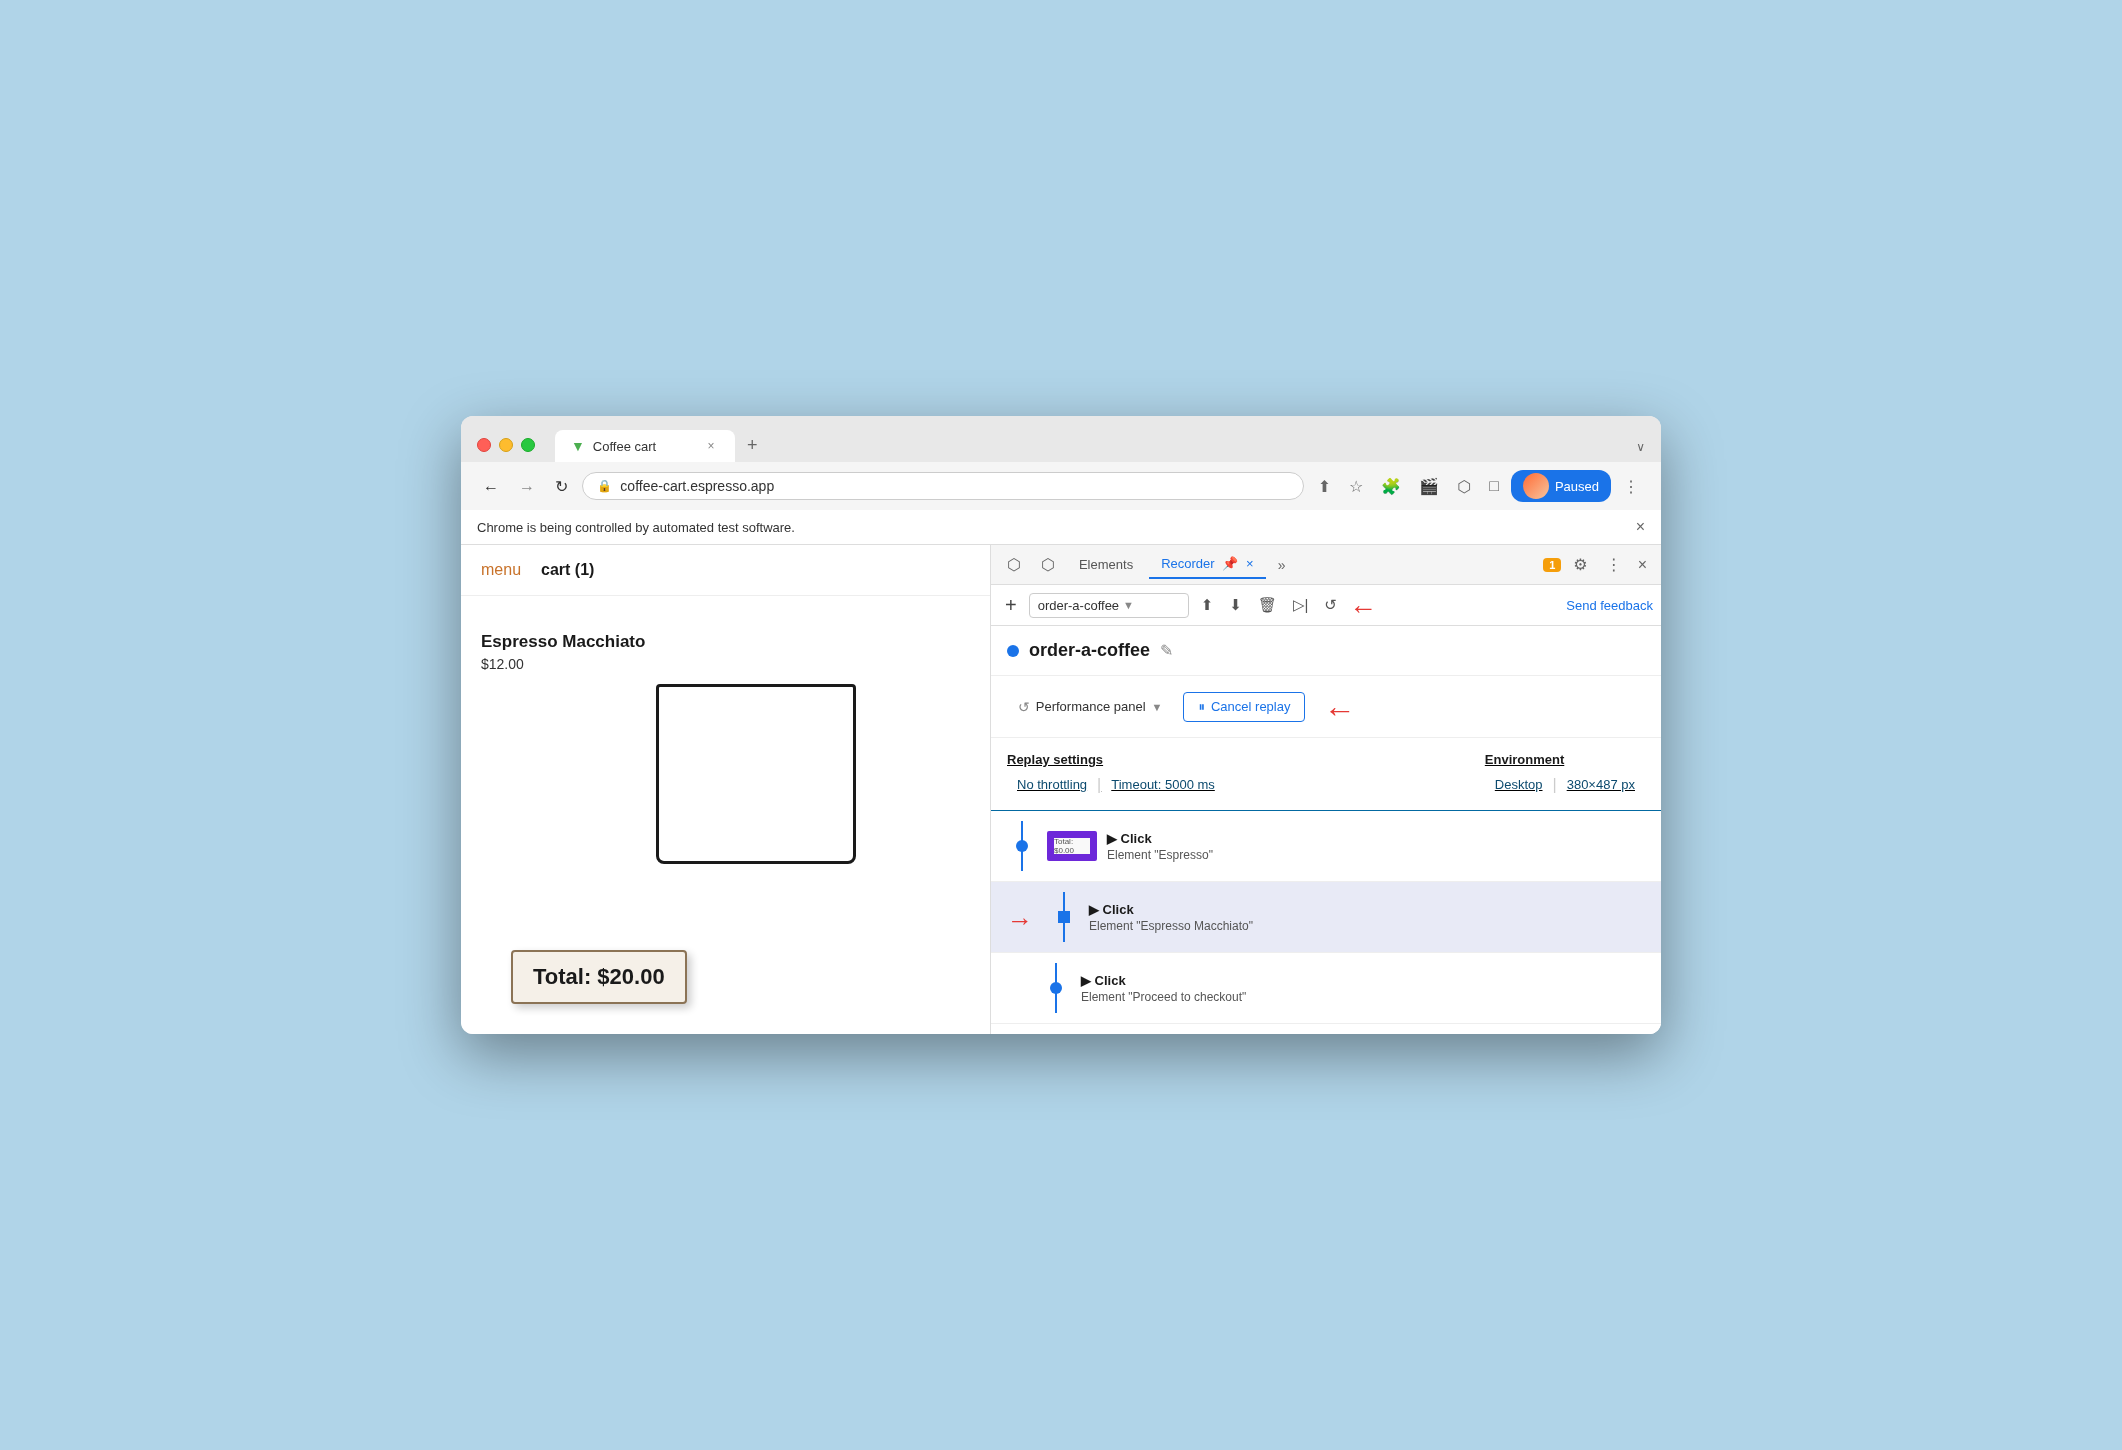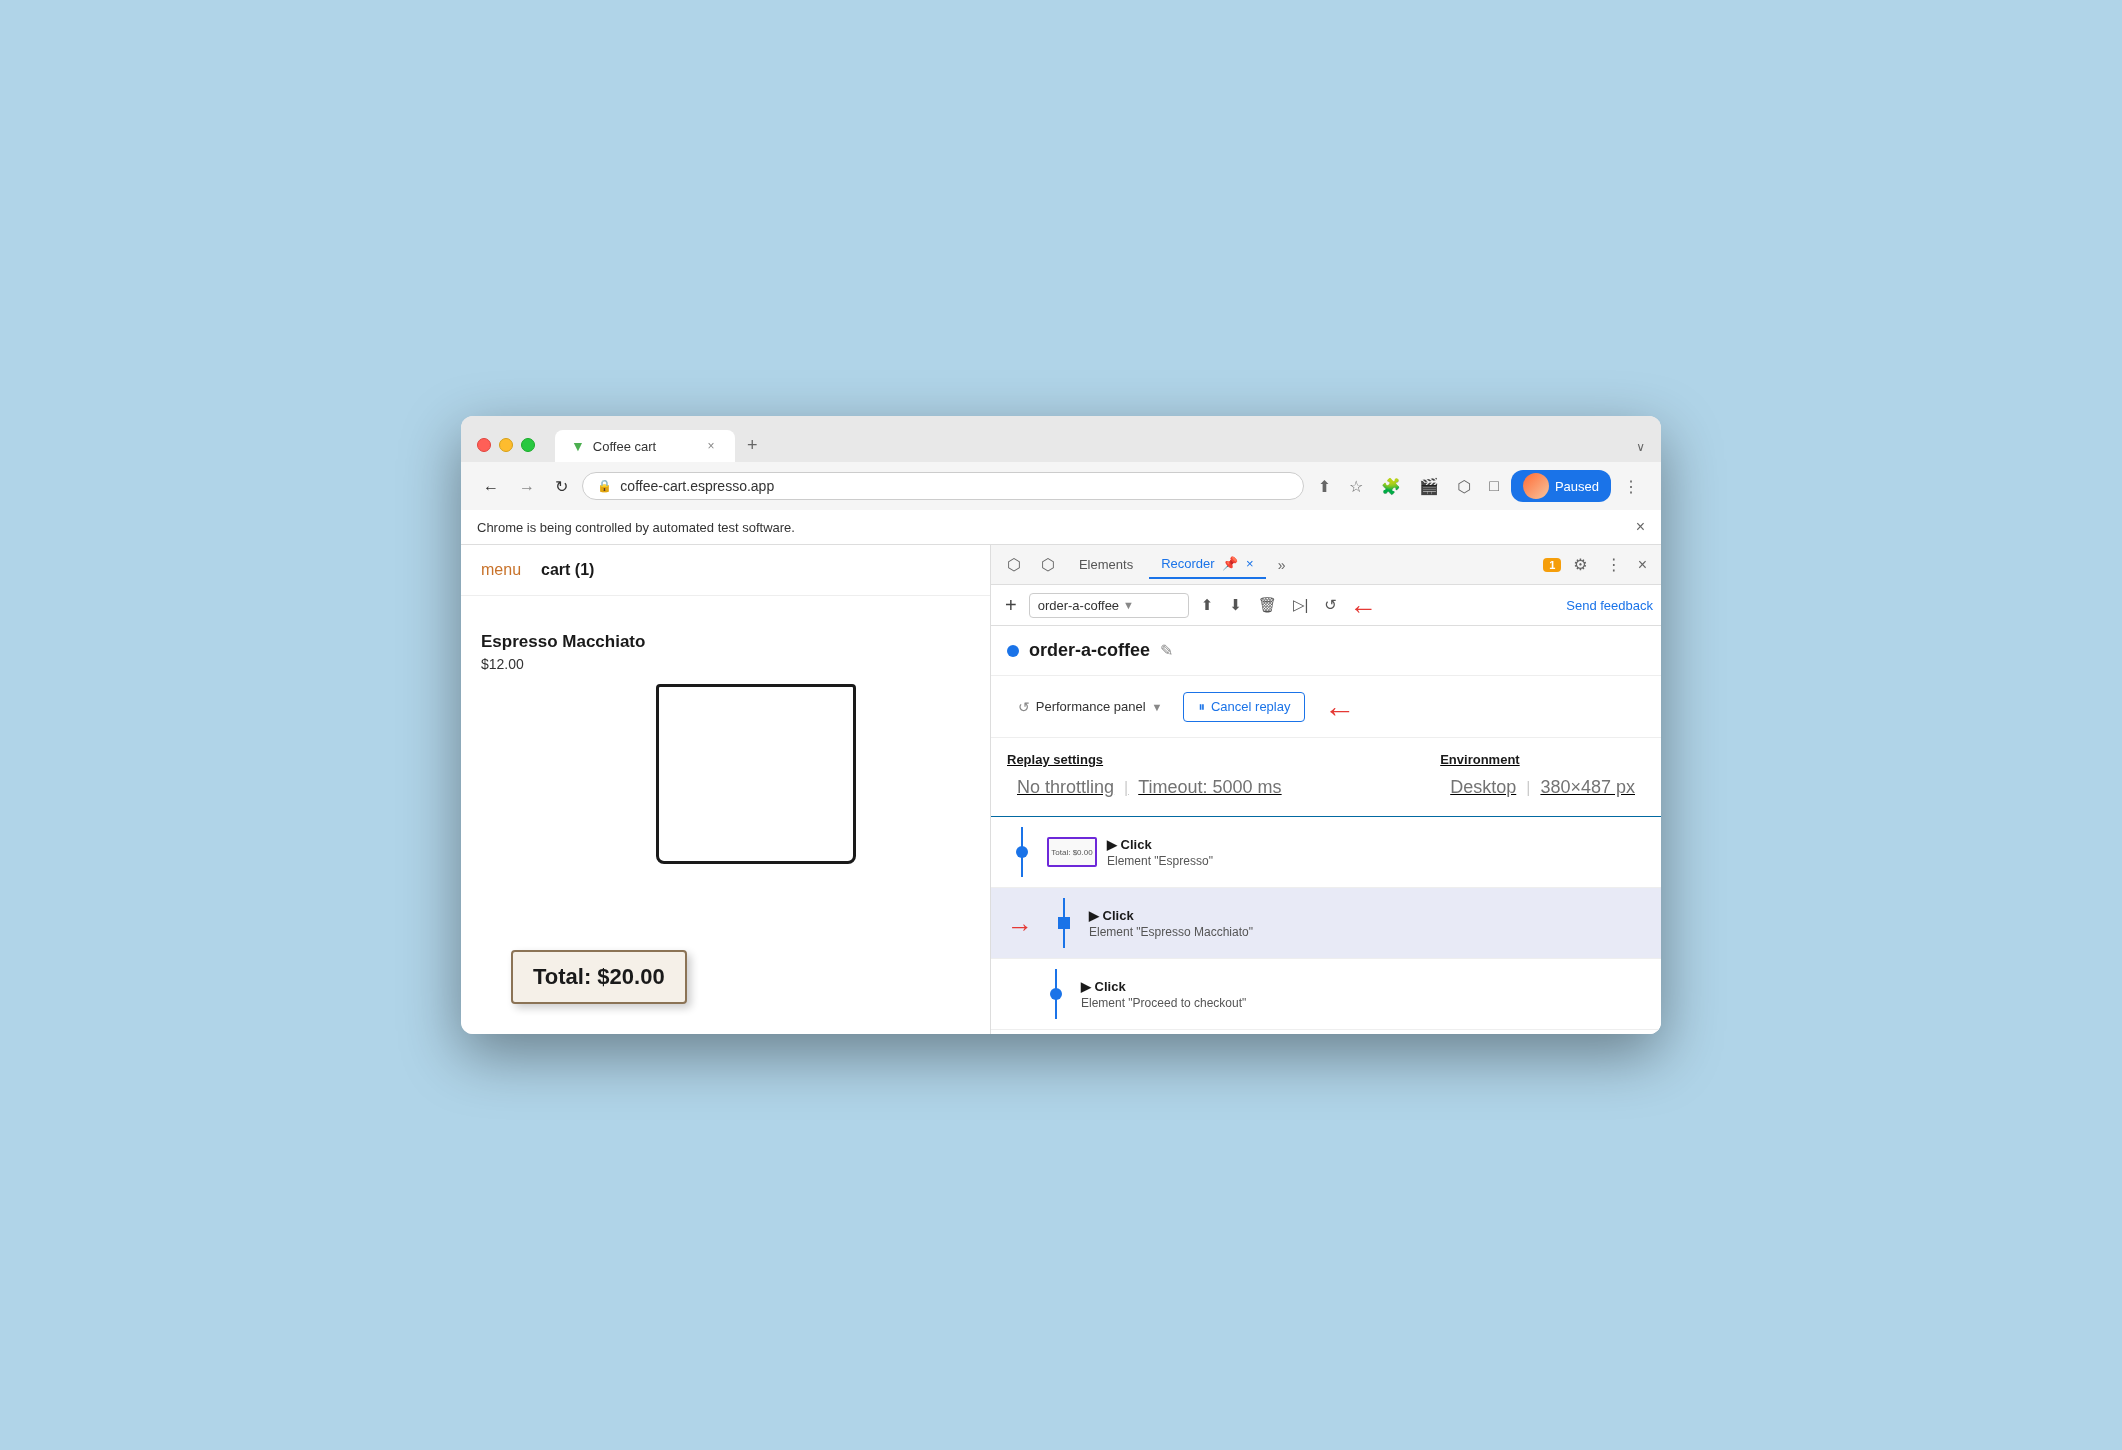--- a/index.html
+++ b/index.html
@@ -501,22 +501,22 @@
       padding: 14px 16px;
       border-bottom: 1px solid #0369a1;
       display: flex;
       gap: 40px;
       text-decoration: underline;
     }
     .settings-col { display: flex; flex-direction: column; gap: 6px; }
     .settings-label { font-size: 13px; font-weight: 600; color: #1a1a1a; }
     .settings-values { display: flex; gap: 0; align-items: center; }
     .settings-value {
-      font-size: 18px;
-      color: #737373;
+      font-size: 13px;
+      color: #0c4a6e;
       padding: 4px 10px;
     }
     .settings-divider {
       color: #ccc;
       font-size: 16px;
     }
     .env-label { font-size: 13px; font-weight: 600; color: #1a1a1a; }
     .env-values { display: flex; gap: 0; align-items: center; }
     
     .steps-area {
@@ -528,21 +528,21 @@
       align-items: center;
       padding: 10px 16px;
       border-bottom: 1px solid #eee;
       gap: 10px;
       position: relative;
     }
     .step-item.highlighted {
       background: #e8eaf6;
     }
     .step-thumbnail {
-      border: 2px solid #6d28d9;
+      border: 7px solid #6d28d9;
       border-radius: 2px;
       width: 50px;
       height: 30px;
       font-size: 8px;
       color: #555;
       display: flex;
       align-items: center;
       justify-content: center;
       background: #f9f9f9;
       flex-shrink: 0;

